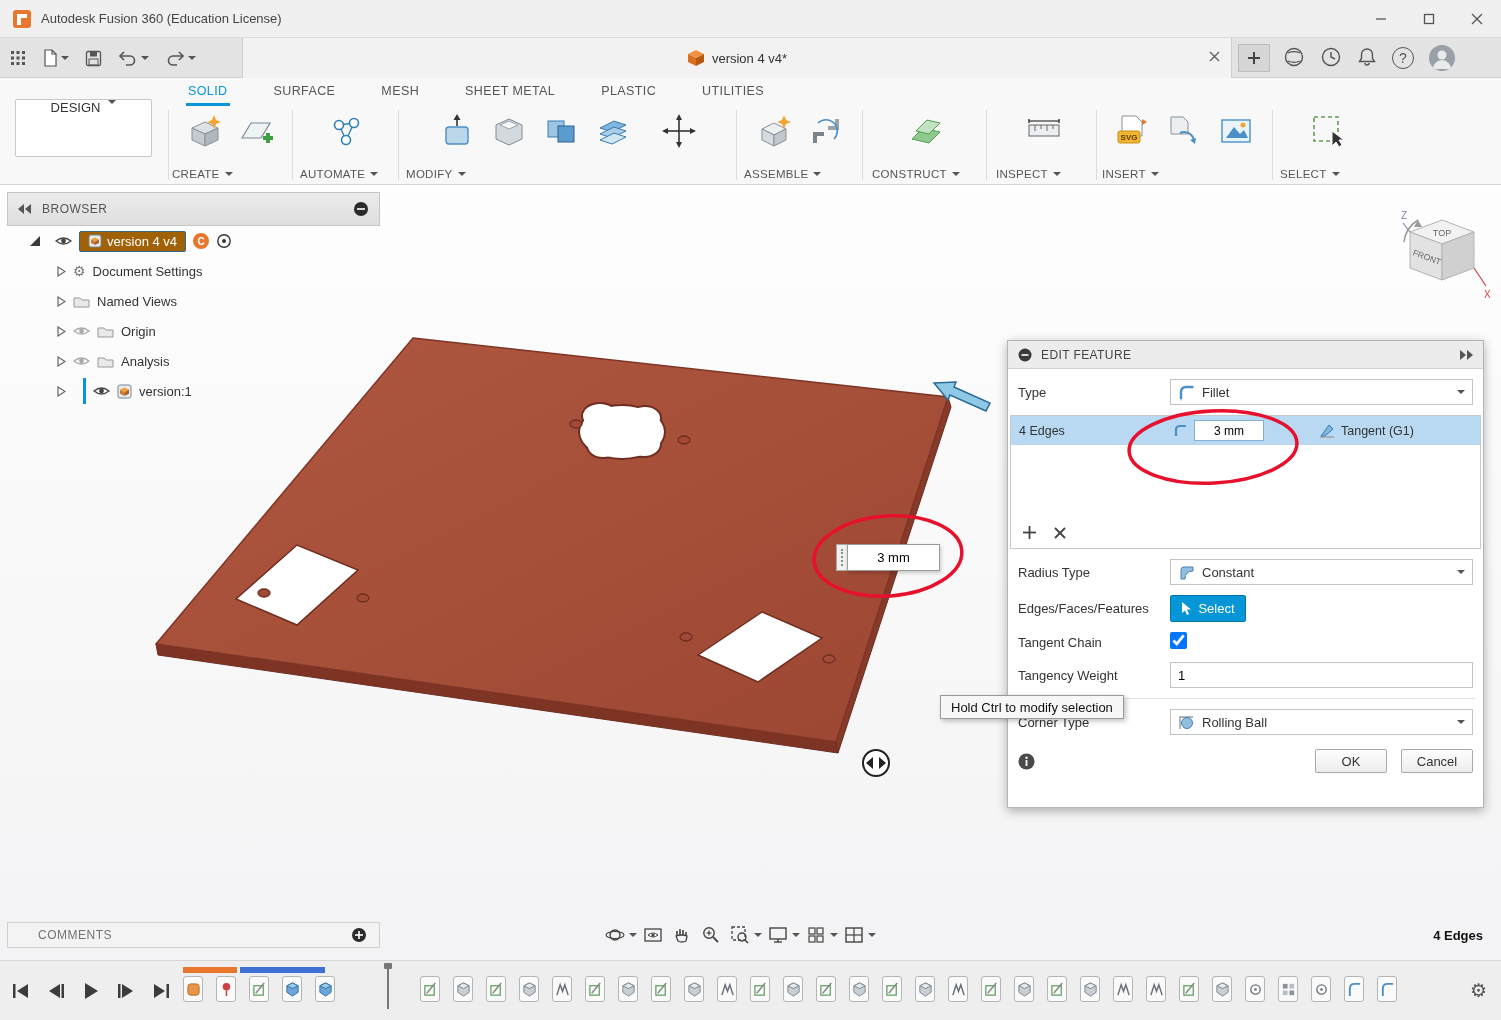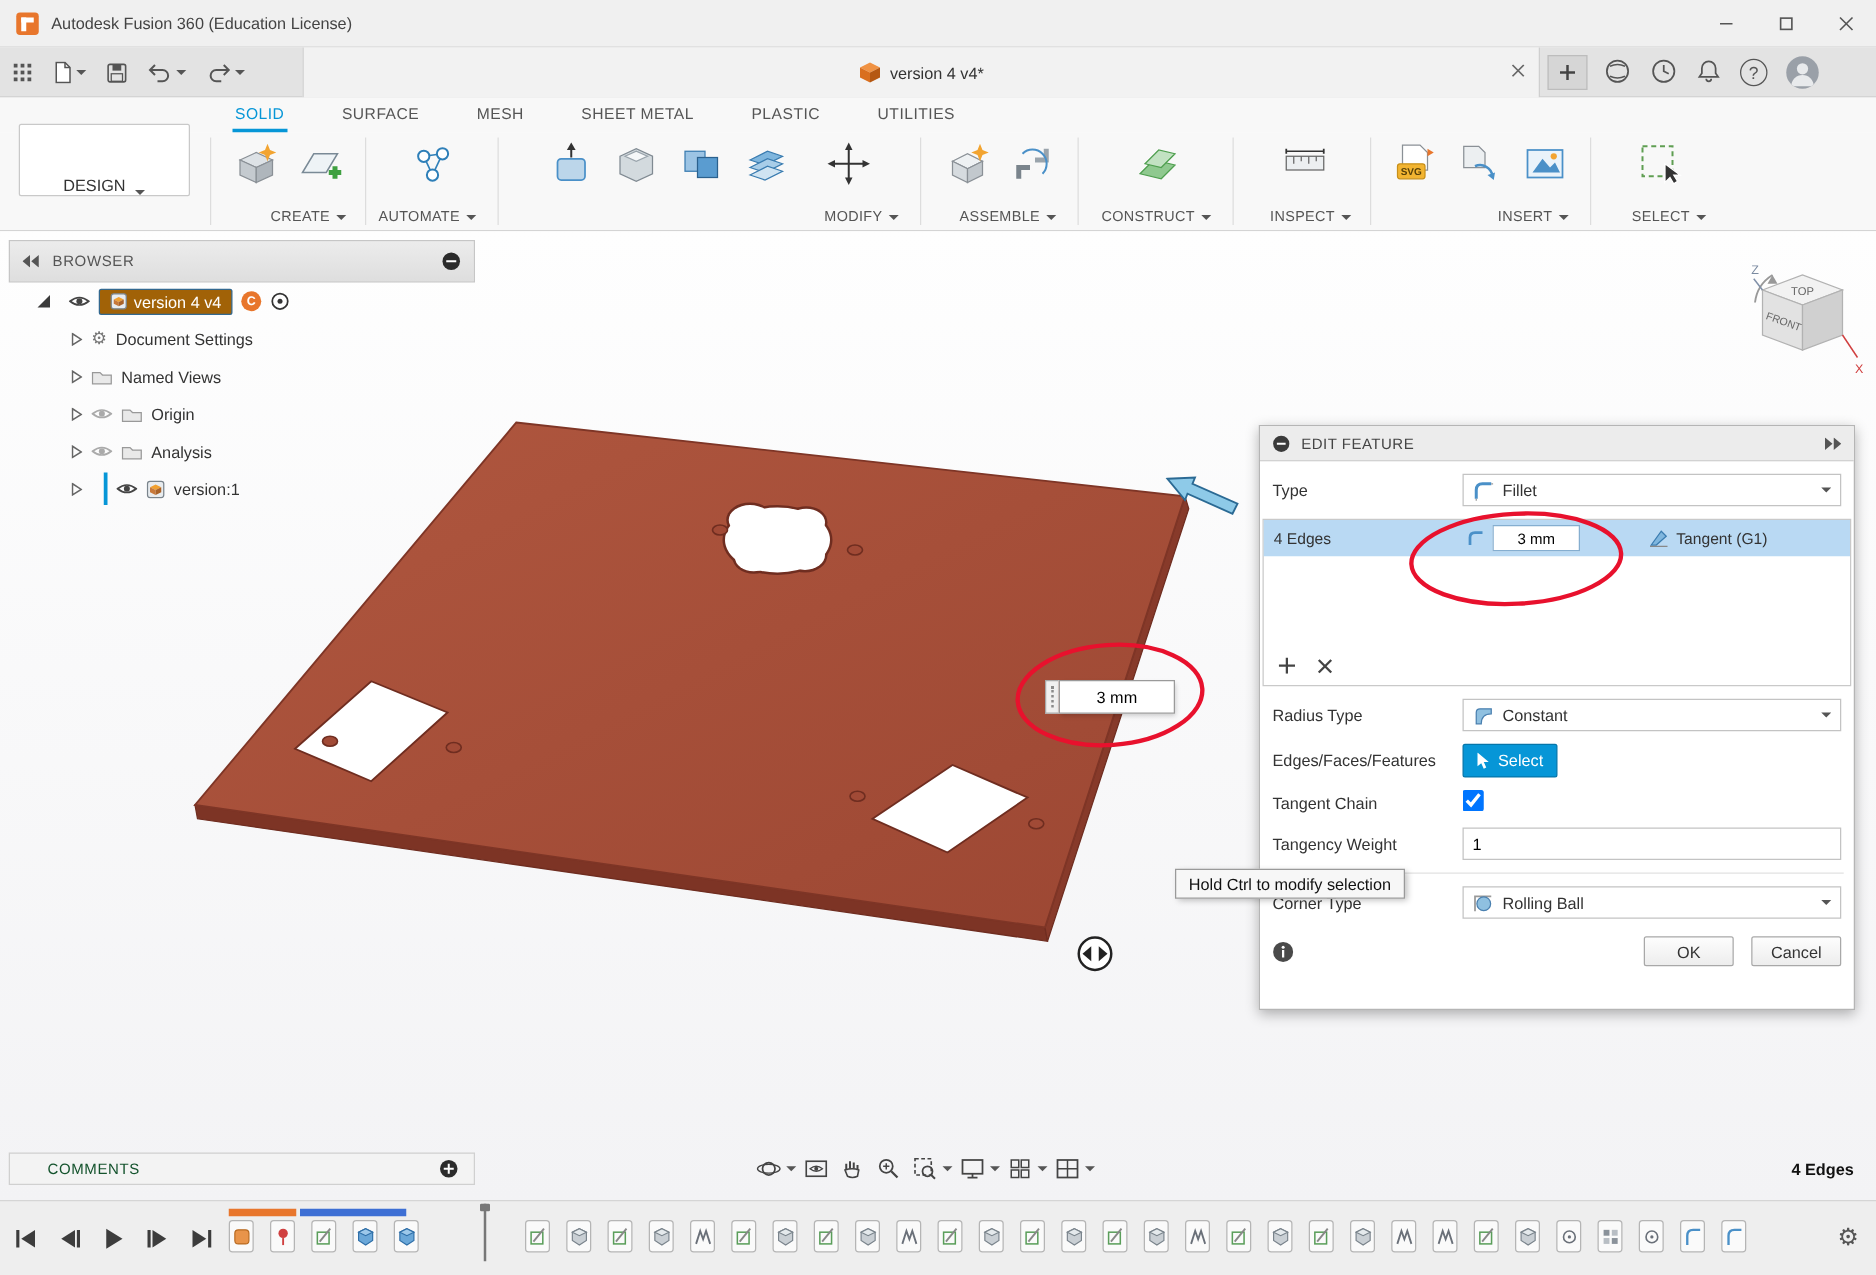--- a/index.html
+++ b/index.html
@@ -22,26 +22,26 @@
   #tab-close{position:absolute;right:10px;top:12px}
   #new-tab{position:absolute;left:1238px;top:6px;width:32px;height:28px;background:#d6d6d6;border:1px solid #bdbdbd;display:flex;align-items:center;justify-content:center}
   #qb-right{position:absolute;left:1283px;top:0;height:40px;display:flex;align-items:center;gap:15px}
   #avatar{width:26px;height:26px;border-radius:50%;background:#9aa0a8;display:flex;align-items:center;justify-content:center;overflow:hidden}
   
   #ribbon-tabs{position:absolute;left:186px;top:78px;height:28px;display:flex;gap:42px}
   .rtab{font-size:12.5px;letter-spacing:.4px;color:#555;height:28px;display:flex;align-items:center;padding:0 2px;border-bottom:3px solid transparent}
   .rtab.active{color:#0696d7;border-bottom-color:#0696d7}
   #toolbar{position:absolute;left:0;top:106px;width:100%;height:79px;background:#f8f8f8;border-bottom:1px solid #d4d4d4}
   #ribbon-bg{position:absolute;left:0;top:78px;width:100%;height:28px;background:#f8f8f8}
-  #design-btn{position:absolute;left:15px;top:99px;width:137px;height:58px;background:#fff;border:1px solid #c9c9c9;border-radius:2px;display:flex;align-items:flex-end;justify-content:center;gap:8px;font-size:13px;color:#333;z-index:3}
+  #design-btn{position:absolute;left:15px;top:99px;width:137px;height:58px;background:#fff;border:1px solid #c9c9c9;border-radius:2px;display:flex;align-items:flex-start;justify-content:center;gap:8px;font-size:13px;color:#333;z-index:3}
   .vsep{position:absolute;top:4px;height:70px;width:1px;background:#ddd}
   .grp{position:absolute;top:0;height:79px}
   .grp-icons{display:flex;gap:10px;margin-top:4px;justify-content:center}
   .tbtn{width:42px;height:42px;display:flex;align-items:center;justify-content:center;border-radius:2px}
-  .grp-label{position:absolute;bottom:5px;left:0;right:11px;text-align:center;font-size:11.5px;color:#555;letter-spacing:.3px;display:flex;align-items:center;justify-content:flex-end;gap:5px}
+  .grp-label{position:absolute;bottom:5px;left:0;right:0;text-align:center;font-size:11.5px;color:#555;letter-spacing:.3px;display:flex;align-items:center;justify-content:flex-start;gap:5px}
   
   #canvas-area{position:absolute;left:0;top:185px;width:1501px;height:775px;background:linear-gradient(#fefefe,#f3f3f5)}
   #canvas-svg{position:absolute;left:0;top:0}
   
   #viewcube{position:absolute;left:1396px;top:206px;z-index:4}
   
   #browser{position:absolute;left:7px;top:192px;width:373px;z-index:5}
   #browser-header{height:26px;background:linear-gradient(#ececec,#dedede);border:1px solid #c6c6c6;display:flex;align-items:center;padding:16px 10px;gap:10px}
   #browser-title{font-size:12px;color:#555;letter-spacing:.5px}
   .brow{height:30px;display:flex;align-items:center;gap:7px}
@@ -76,21 +76,21 @@
   #tooltip{position:absolute;left:940px;top:695px;height:24px;padding:0 10px;background:#f7f7f7;border:1px solid #9a9a9a;box-shadow:2px 2px 5px rgba(0,0,0,.25);display:flex;align-items:center;font-size:13px;color:#111;z-index:20;white-space:nowrap}
   
   #dim-widget{position:absolute;left:836px;top:544px;display:flex;z-index:6}
   #dim-handle{width:11px;height:27px;background:#f0f0f0;border:1px solid #a8a8a8;border-right:none;display:flex;align-items:center;justify-content:center}
   #dim-handle span{display:block;width:0;height:17px;border-left:2px dotted #8a8a8a}
   #dim-input{width:93px;height:27px;border:1px solid #9a9a9a;text-align:center;font-size:13px;font-family:inherit;background:#fff;box-shadow:1px 2px 4px rgba(0,0,0,.2)}
   
   #overlay-svg{position:absolute;left:0;top:0;width:1501px;height:1020px;pointer-events:none;z-index:30}
   
   #comments{position:absolute;left:7px;top:922px;width:373px;height:26px;background:#f3f3f3;border:1px solid #d0d0d0;display:flex;align-items:center;z-index:5}
-  #comments-label{margin-left:30px;font-size:12px;color:#14532d;letter-spacing:.5px}
+  #comments-label{margin-left:30px;font-size:12px;color:#737373;letter-spacing:.5px}
   #comments-add{margin-left:auto;margin-right:12px;display:flex}
   #navbar{position:absolute;left:602px;top:920px;height:30px;display:flex;align-items:center;gap:3px;z-index:5}
   .nav-btn{width:26px;height:26px;display:flex;align-items:center;justify-content:center}
   .nav-caret{margin-left:-2px}
   #status-sel{position:absolute;right:18px;top:928px;font-size:13px;font-weight:bold;color:#111;z-index:5}
   
   #timeline{position:absolute;left:0;top:960px;width:100%;height:60px;background:#eeeeee;border-top:1px solid #d5d5d5}
   #tl-playback{position:absolute;left:10px;top:20px;display:flex;gap:13px;align-items:center}
   .pbtn{width:22px;height:20px;display:flex;align-items:center;justify-content:center}
   #band-orange{position:absolute;left:183px;top:6px;width:54px;height:6px;background:#e8762c}

